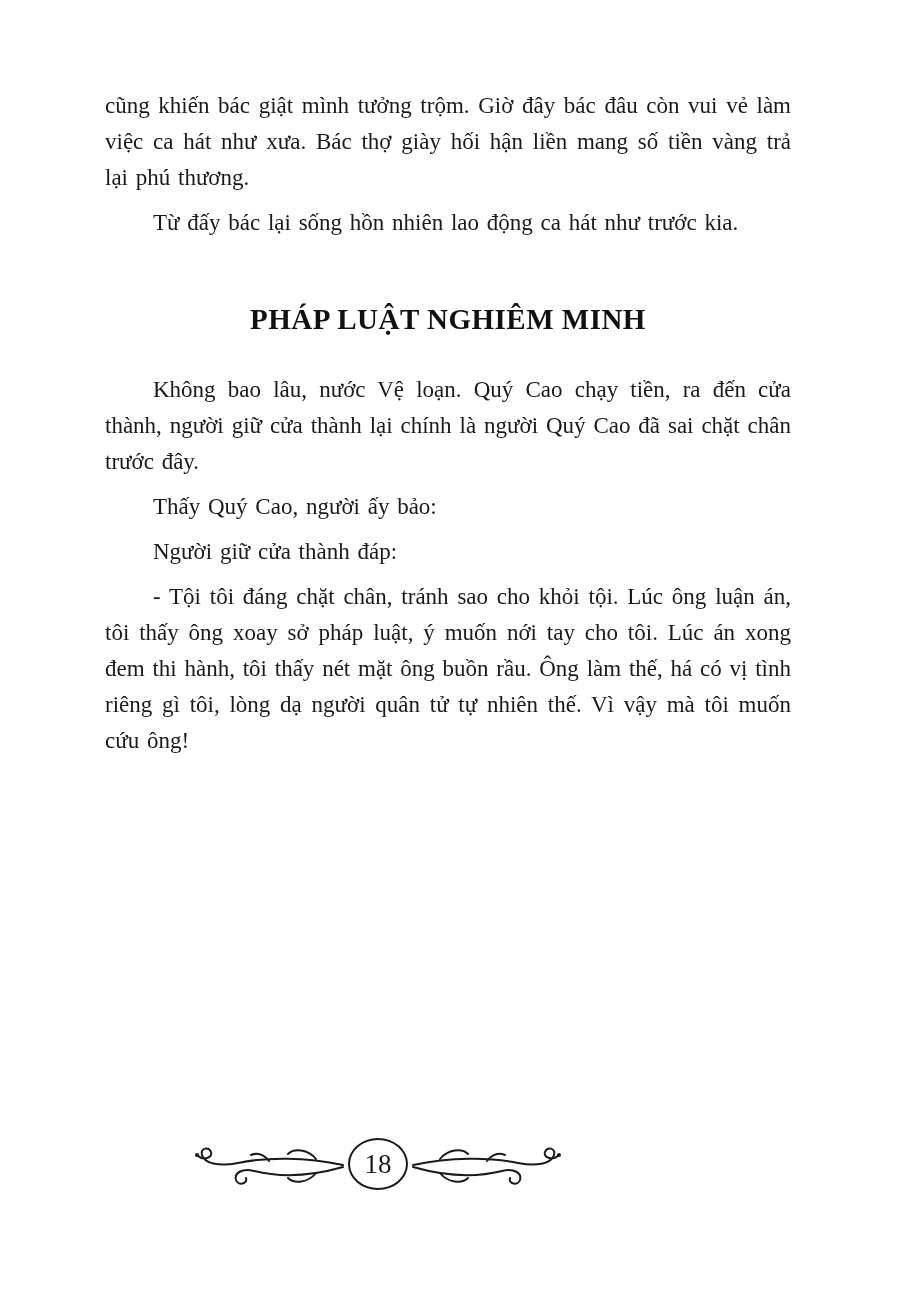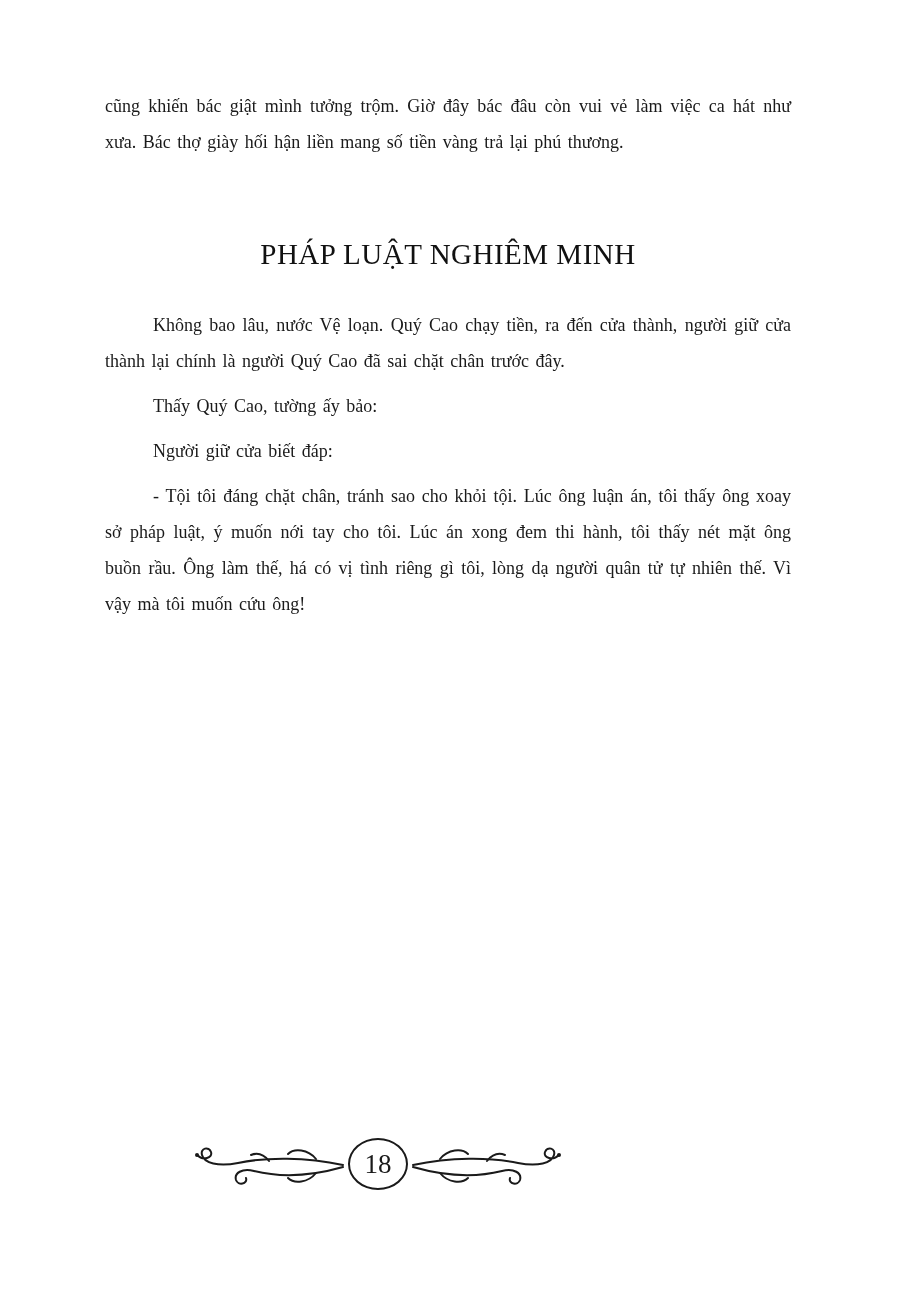--- a/index.html
+++ b/index.html
@@ -13,34 +13,34 @@
     color: #1a1a1a;
     position: relative;
     overflow: hidden;
   }
   .page {
     position: absolute;
     inset: 0;
     padding: 88px 106px 0 105px;
   }
   .para {
-    font-size: 18px;
+    font-size: 23px;
     line-height: 36px;
     text-align: justify;
     text-indent: 48px;
     margin-bottom: 9px;
     word-spacing: 2px;
   }
   .para.no-indent { text-indent: 0; }
   .heading {
     font-size: 29px;
-    font-weight: normal;
+    font-weight: bold;
     text-align: center;
     letter-spacing: 0.5px;
-    margin: 78px 0 36px 0;
+    margin: 62px 0 36px 0;
     color: #111111;
   }
   .footer {
     position: absolute;
     left: 0;
     top: 1138px;
     width: 756px;
     display: flex;
     align-items: center;
     justify-content: center;
@@ -65,26 +65,27 @@
     flex: 0 0 auto;
   }
   .flourish.right { transform: scaleX(-1); }
 </style>
 </head>
 <body>
 
 <div class="page">
 
   <p class="para no-indent">cũng khiến bác giật mình tưởng trộm. Giờ đây bác đâu còn vui vẻ làm việc ca hát như xưa. Bác thợ giày hối hận liền mang số tiền vàng trả lại phú thương.</p>
+  <p class="para">Từ đấy bác lại sống hồn nhiên lao động ca hát như trước kia.</p>
 
   <h1 class="heading">PHÁP LUẬT NGHIÊM MINH</h1>
 
   <p class="para">Không bao lâu, nước Vệ loạn. Quý Cao chạy tiền, ra đến cửa thành, người giữ cửa thành lại chính là người Quý Cao đã sai chặt chân trước đây.</p>
-  <p class="para">Thấy Quý Cao, tường ấy bảo:</p>
-  <p class="para">Người giữ cửa biết đáp:</p>
+  <p class="para">Thấy Quý Cao, người ấy bảo:</p>
+  <p class="para">Người giữ cửa thành đáp:</p>
   <p class="para">- Tội tôi đáng chặt chân, tránh sao cho khỏi tội. Lúc ông luận án, tôi thấy ông xoay sở pháp luật, ý muốn nới tay cho tôi. Lúc án xong đem thi hành, tôi thấy nét mặt ông buồn rầu. Ông làm thế, há có vị tình riêng gì tôi, lòng dạ người quân tử tự nhiên thế. Vì vậy mà tôi muốn cứu ông!</p>
 
 </div>
 
 <div class="footer">
   <svg class="flourish" viewBox="0 0 150 50" xmlns="http://www.w3.org/2000/svg">
     <g fill="none" stroke="#1a1a1a" stroke-width="2" stroke-linecap="round">
       <path d="M149,26 C112,18 72,18 44,24 C24,28 10,24 8,16 C6,9 15,7 17,13 C19,19 9,22 3,16"></path>
       <path d="M149,28 C114,38 84,38 60,32 C48,29 40,34 42,41 C44,47 54,45 52,39"></path>
       <path d="M122,20 C114,10 100,9 94,15"></path>

